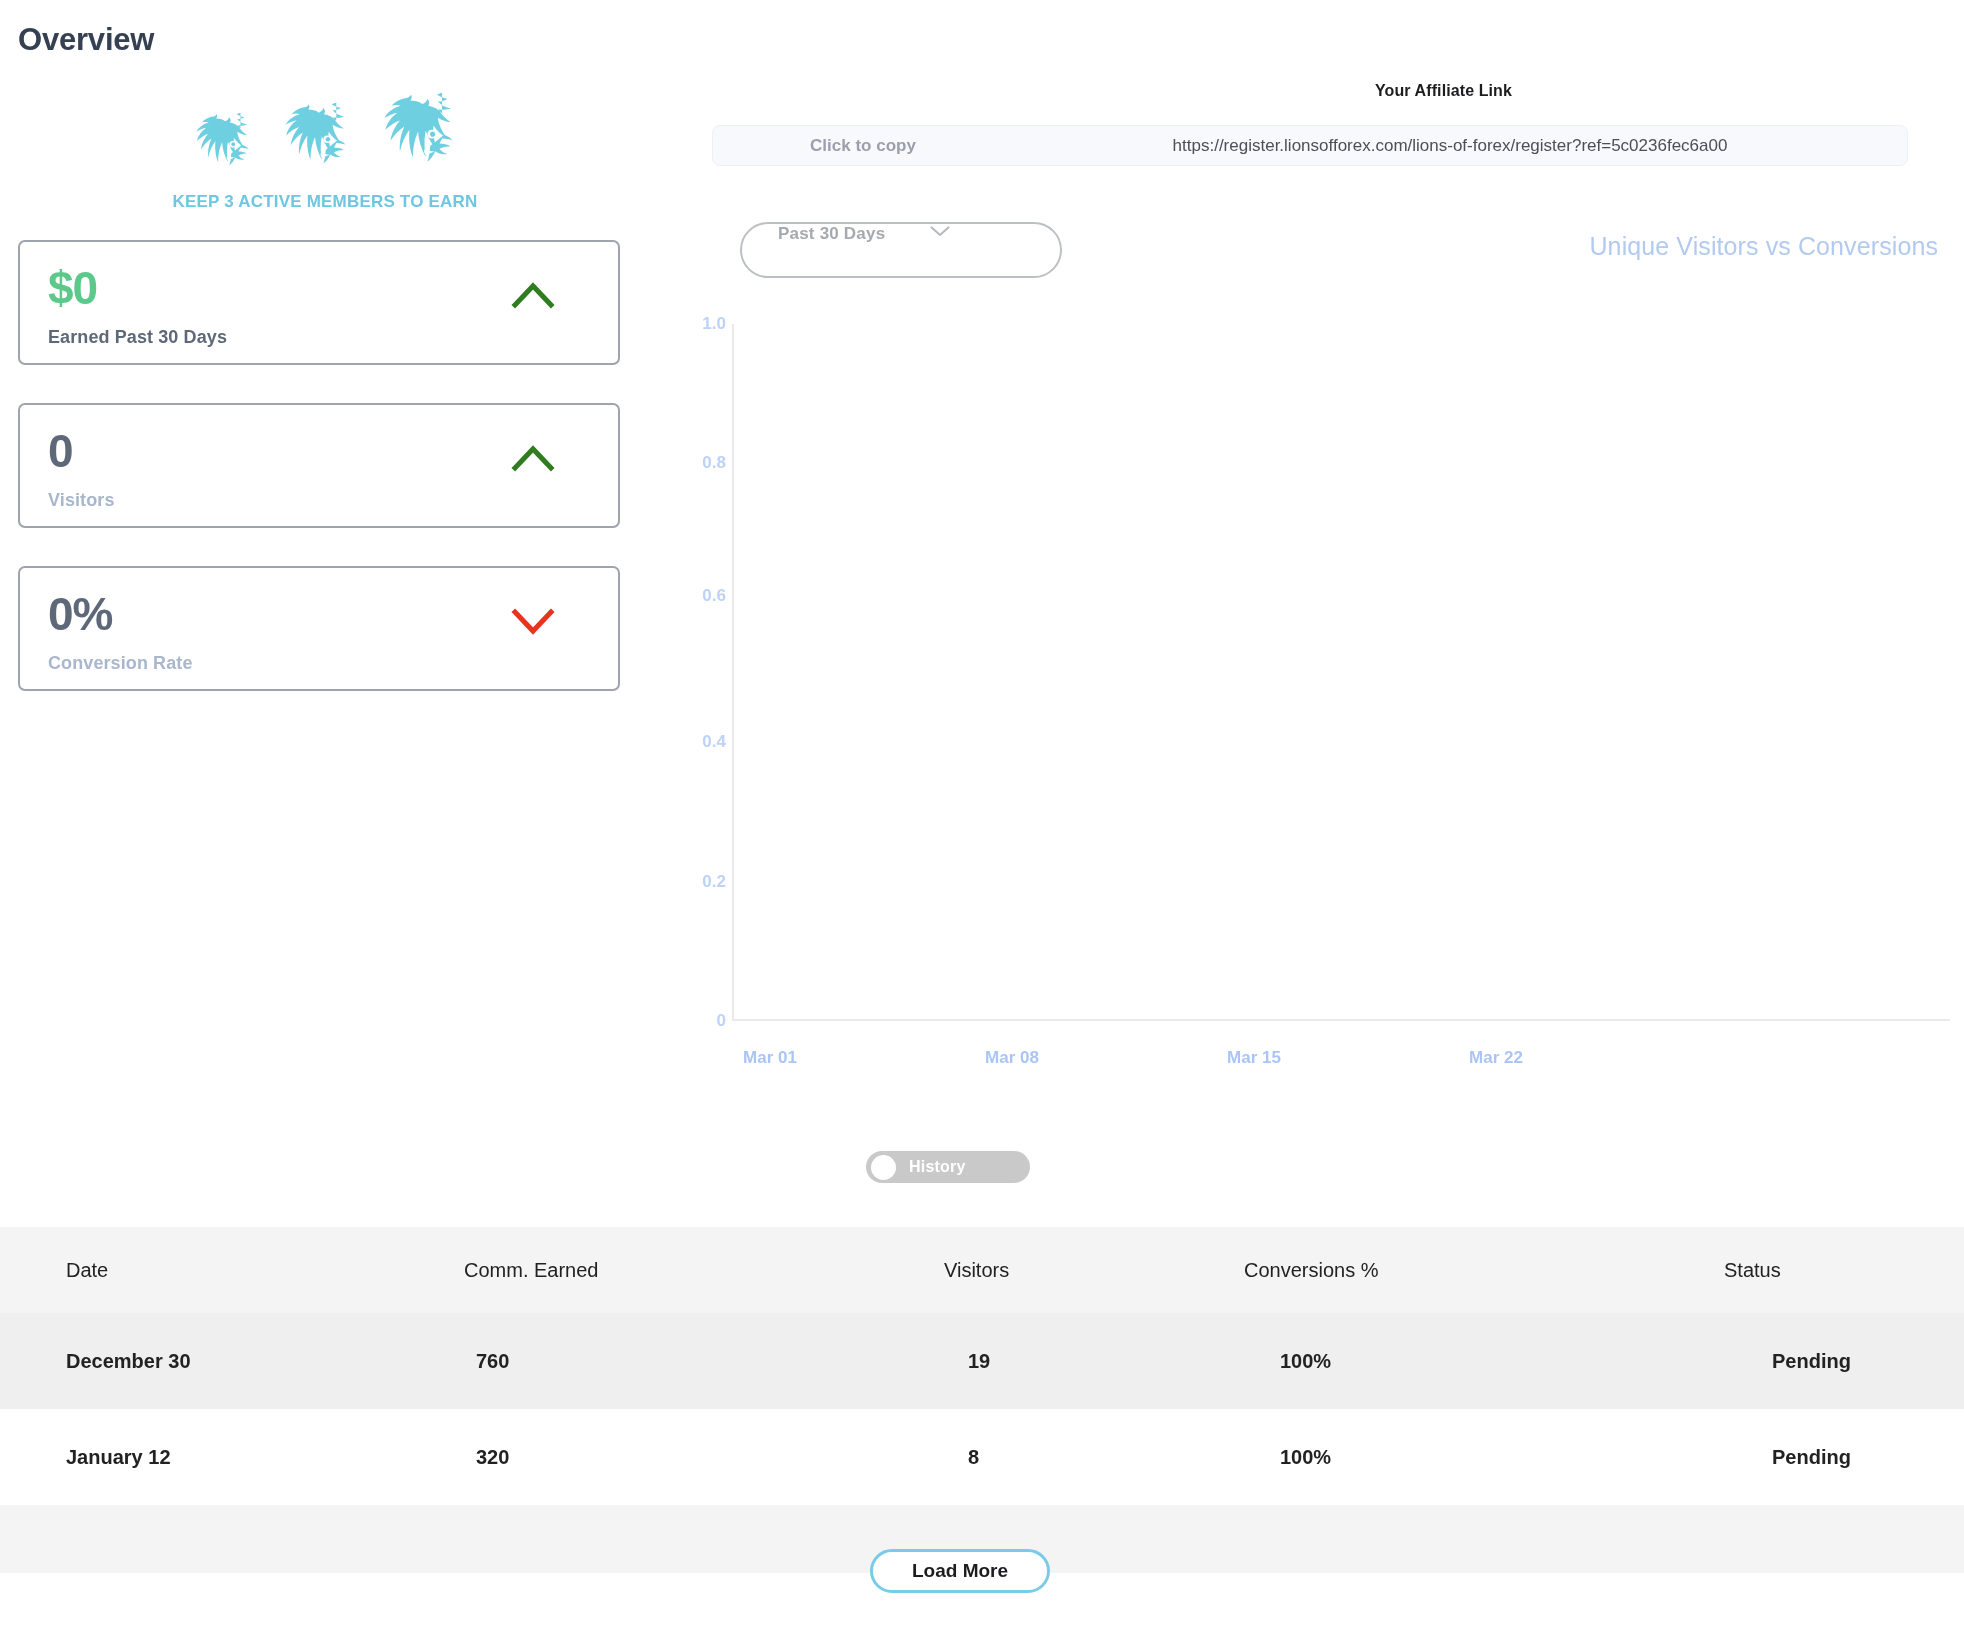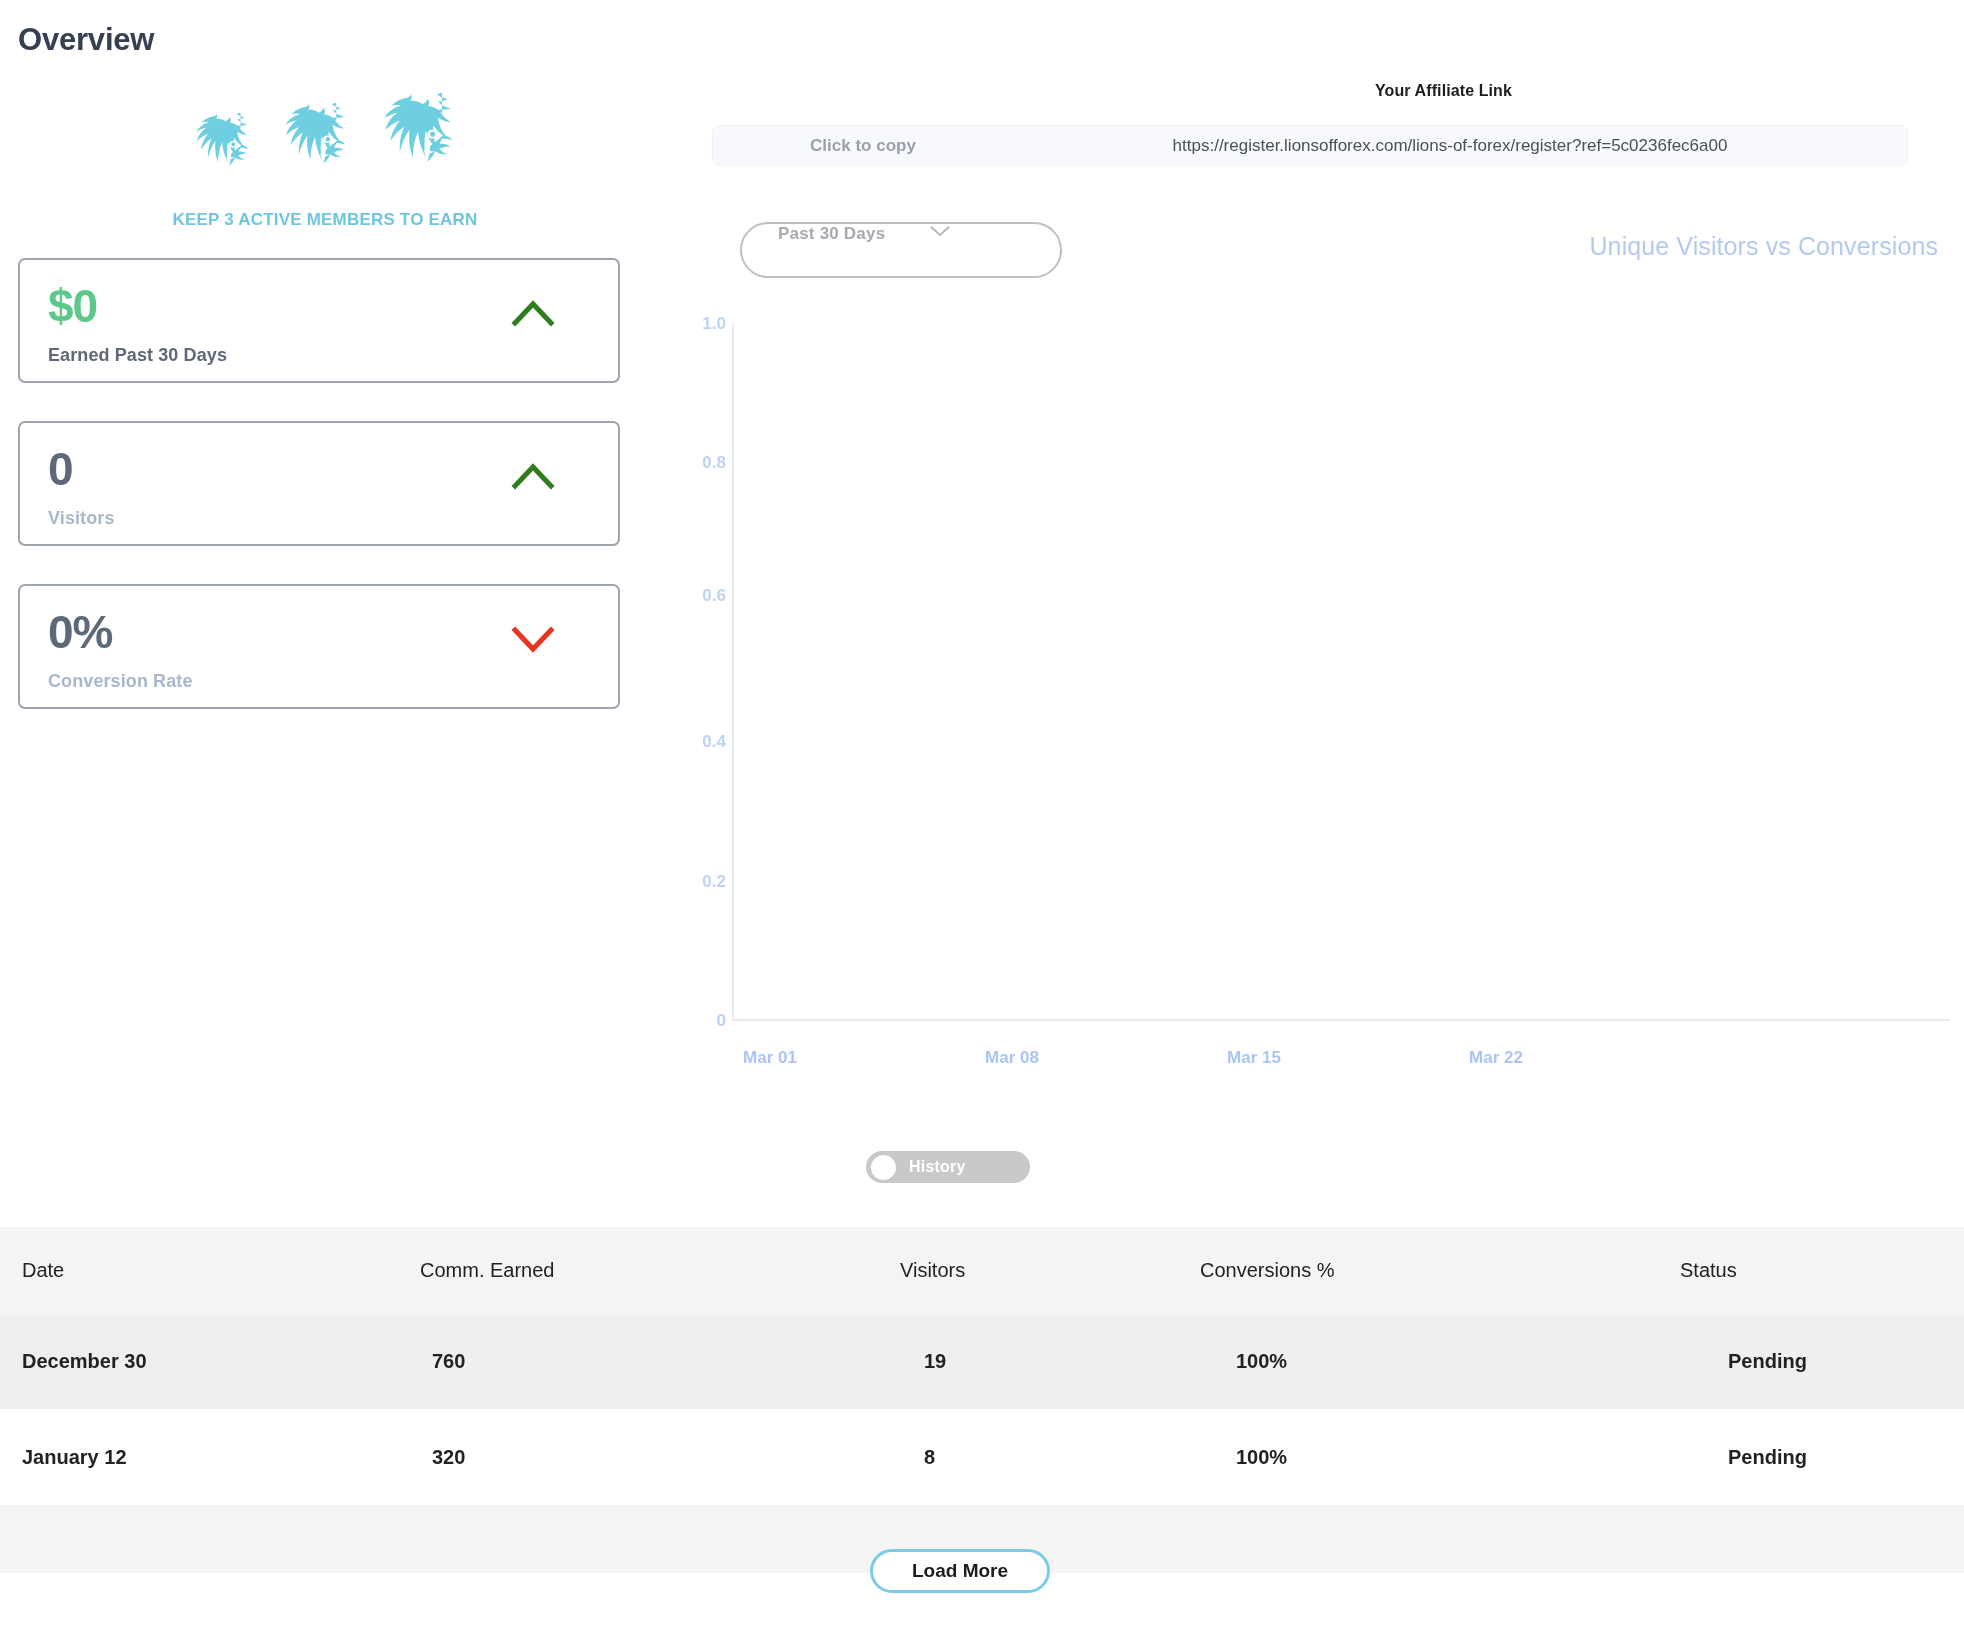--- a/index.html
+++ b/index.html
@@ -32,21 +32,21 @@
     gap: 22px;
     height: 92px;
     padding-left: 10px;
   }
   .lion-icon { display: block; }
   .lion-icon.s1 { width: 66px; height: 66px; }
   .lion-icon.s2 { width: 76px; height: 76px; }
   .lion-icon.s3 { width: 86px; height: 86px; }
 
   .keep-members {
-    margin-top: 32px;
+    margin-top: 14px;
     text-align: center;
     padding-left: 10px;
     font-size: 17px;
     font-weight: bold;
     letter-spacing: 0.2px;
     color: #6ec6e0;
   }
 
   .stat-cards { margin-top: 28px; padding: 0 20px 0 18px; }
   .stat-card {
@@ -206,21 +206,21 @@
   .t-row { display: flex; align-items: center; }
   .t-head { height: 86px; background: #f4f4f4; }
   .t-body-row { height: 96px; gap: 12px; }
   .t-body-row.alt { background: #efefef; }
   .t-body-row.plain { background: #ffffff; }
 
   .t-cell { font-size: 20px; color: #222222; }
   .t-head .t-cell { font-weight: normal; }
   .t-body-row .t-cell { font-weight: bold; }
 
-  .c-date   { width: 420px; padding-left: 22px; }
+  .c-date   { width: 420px; padding-left: 22px; margin-left: 44px; }
   .c-comm   { width: 480px; }
   .c-vis    { width: 300px; }
   .c-conv   { width: 480px; }
   .c-status { flex: 1; }
 
   .load-more-wrap {
     position: absolute;
     left: 0; top: 1549px;
     width: 1920px;
     display: flex;

